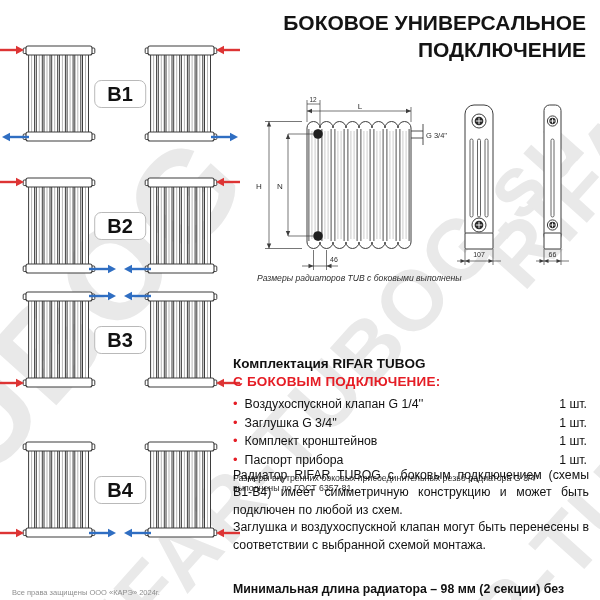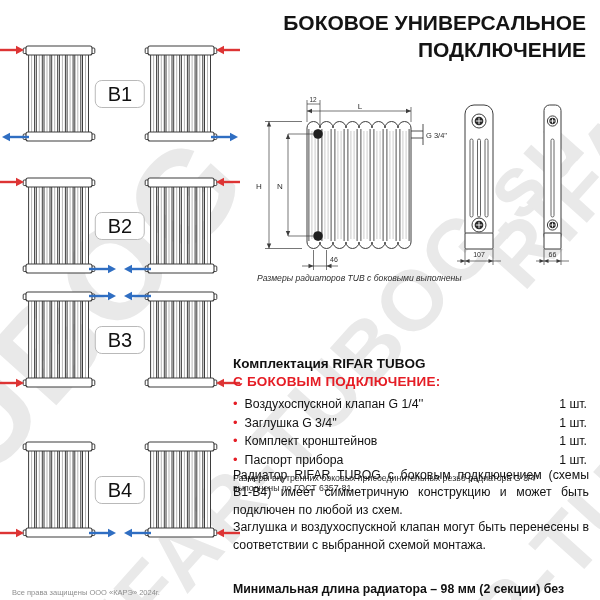--- a/index.html
+++ b/index.html
@@ -15,21 +15,21 @@
   .content{position:absolute;inset:0;z-index:1;}
   .page-title{
     position:absolute;top:10px;right:14px;width:320px;text-align:right;
     font-weight:bold;font-size:21px;line-height:1.28;color:#141414;
   }
   .scheme-row{position:absolute;left:0;width:240px;height:112px;}
   .scheme-row svg{position:absolute;left:0;top:0;}
   .scheme-label{
     position:absolute;left:50%;top:50%;transform:translate(-50%,-50%);
     border:1.4px solid #b9b9b9;border-radius:7px;background:#fff;
-    font-weight:normal;font-size:20px;line-height:24px;padding:1px 12px;color:#111;
+    font-weight:bold;font-size:20px;line-height:24px;padding:1px 12px;color:#111;
   }
   .front-drawing{position:absolute;left:252px;top:94px;}
   .drawing-caption{
     position:absolute;left:257px;top:273px;width:220px;
     font-size:8.6px;font-style:italic;color:#2e2e2e;
   }
   .side-wide{position:absolute;left:452px;top:101px;}
   .side-narrow{position:absolute;left:531px;top:101px;}
   .package{position:absolute;left:233px;top:356px;width:354px;}
   .pkg-title{font-size:13.5px;font-weight:bold;color:#111;margin-bottom:3px;}

